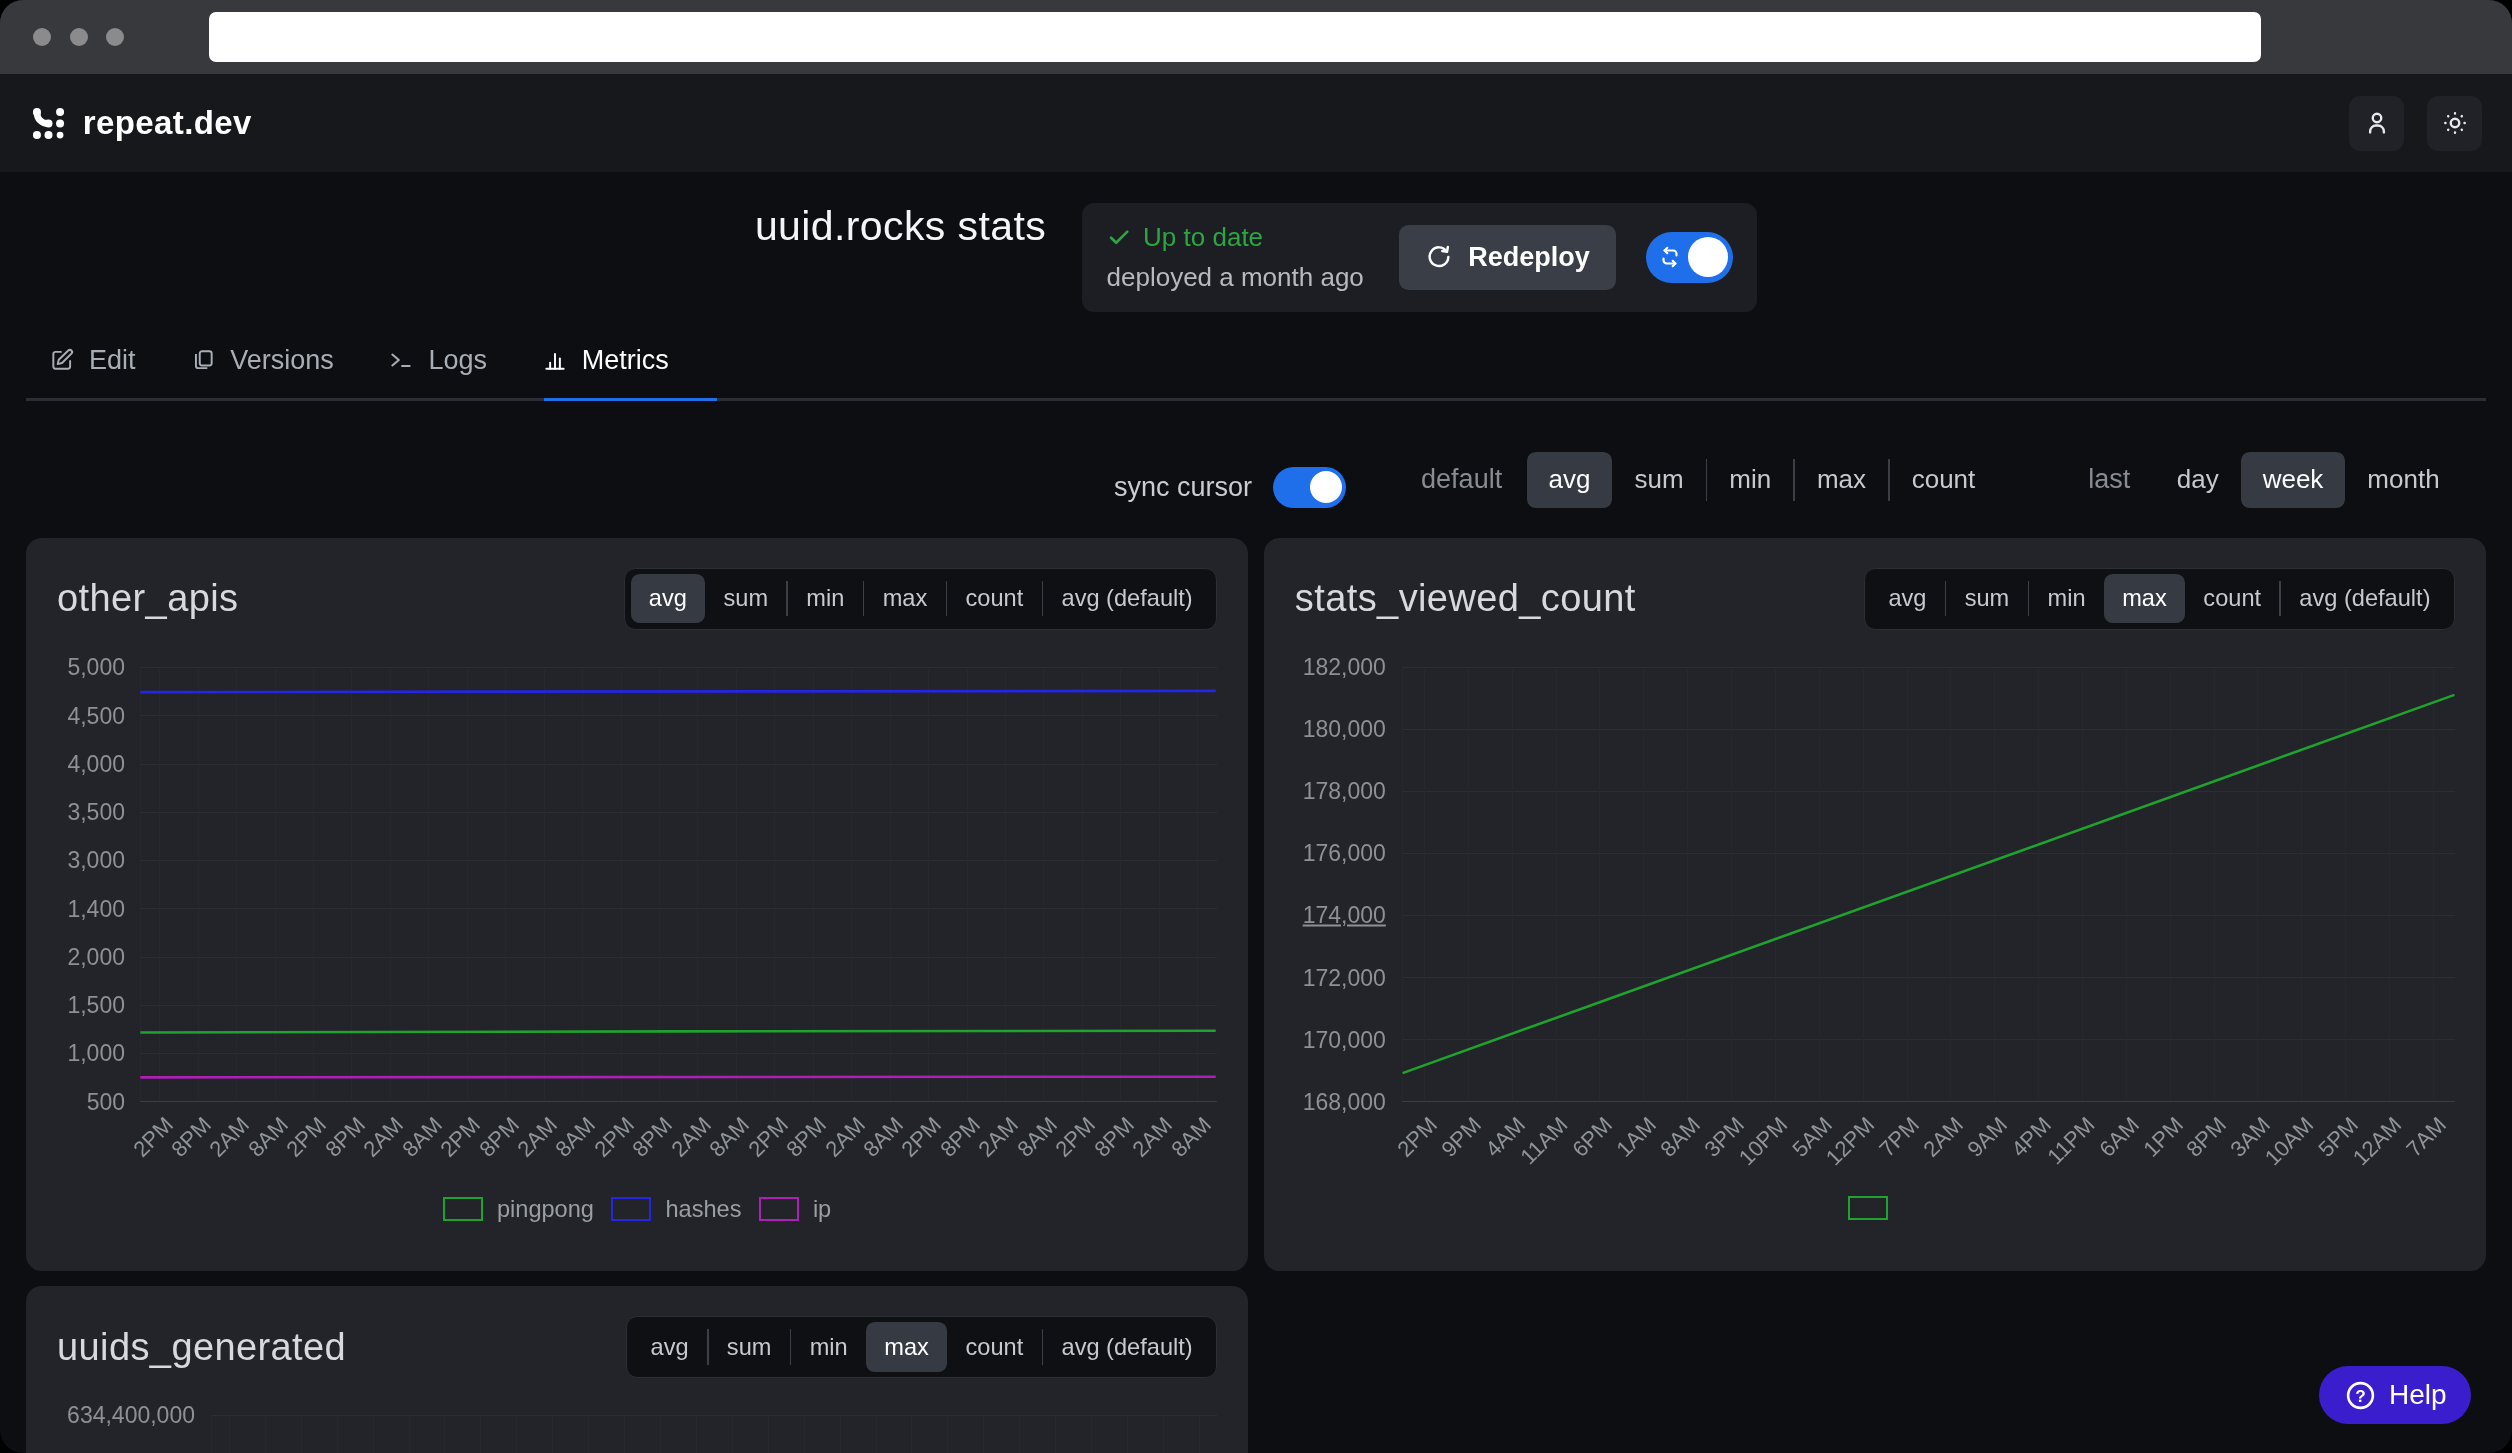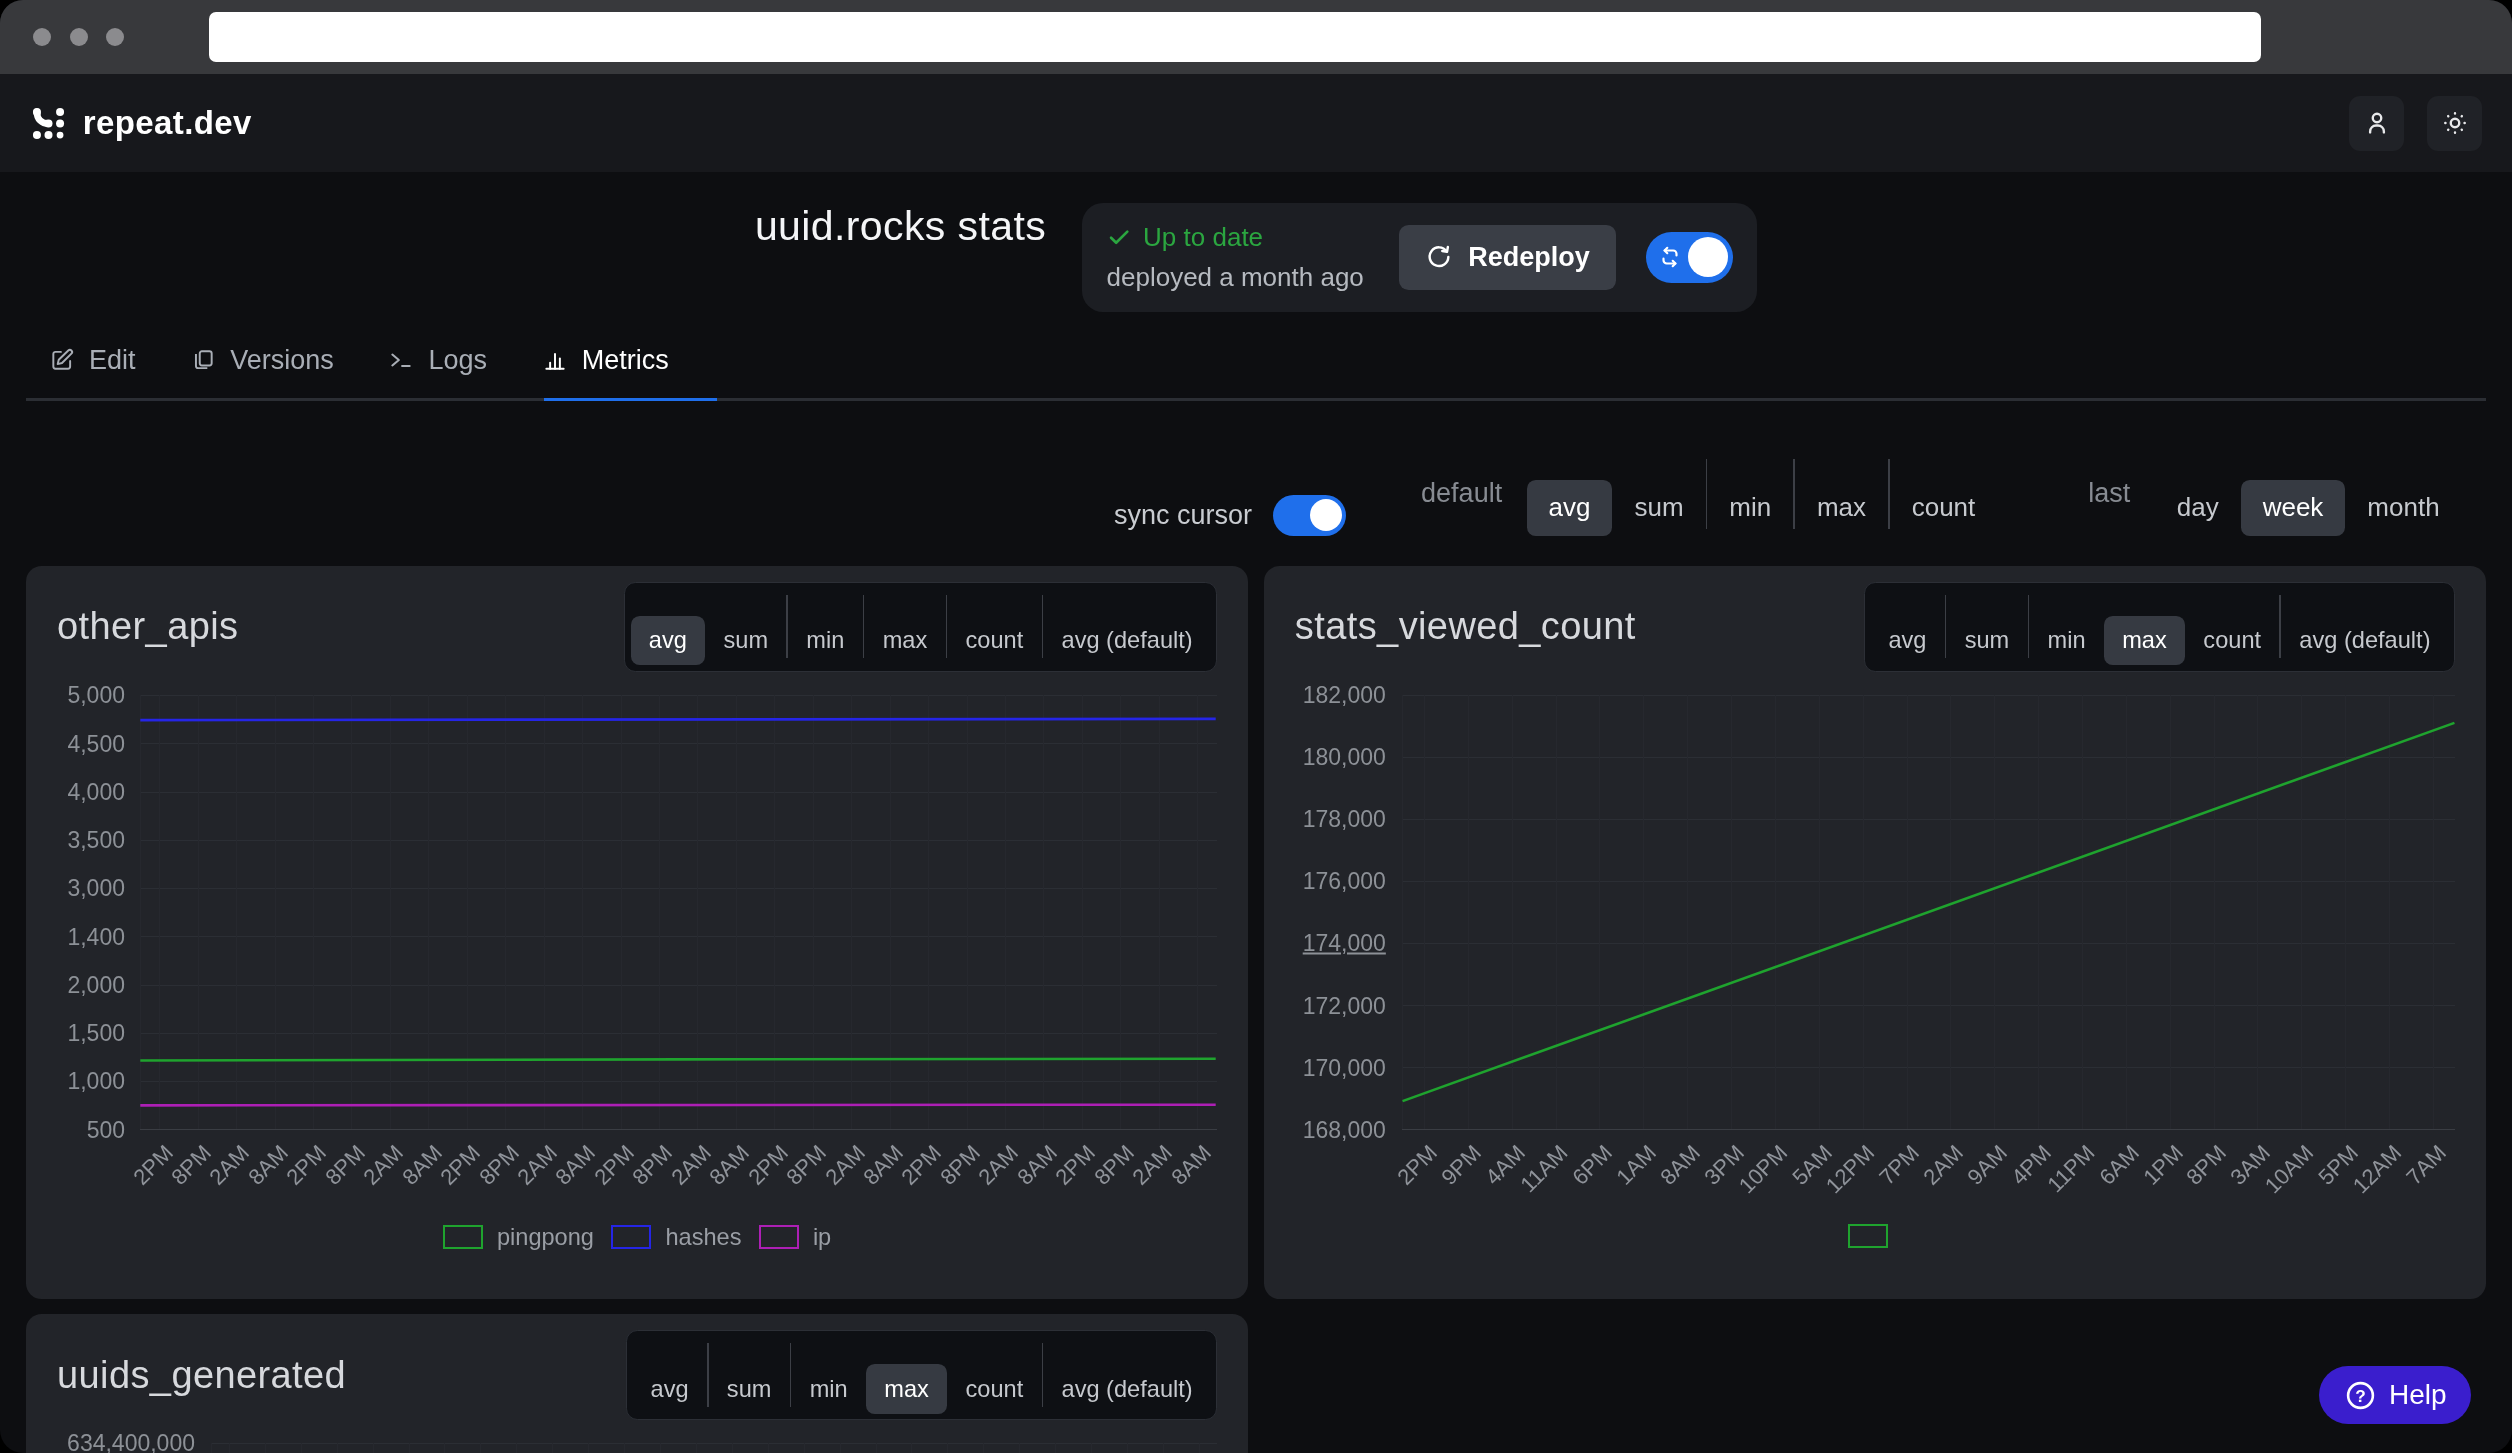--- a/index.html
+++ b/index.html
@@ -22,21 +22,21 @@
   .app-header { height:98px; background:#17181c; display:flex; align-items:center; justify-content:space-between; padding:0 30px; }
   .brand { display:flex; align-items:center; gap:15.7px; color:#fff; font-size:33px; font-weight:700; letter-spacing:0.4px; }
   .header-actions { display:flex; gap:23px; }
   .icon-btn { width:55px; height:55px; background:#202227; border-radius:11.3px; display:flex; align-items:center; justify-content:center; color:#e8e9eb; cursor:pointer; }
 
   .content { padding:0 26px; position:relative; }
 
   .title-row { display:flex; justify-content:center; align-items:flex-start; margin-top:31px;gap:36px; }
   h1.page-title { margin:0; font-size:41px; font-weight:400; color:#f4f5f7; letter-spacing:0.4px; }
 
-  .deploy-panel { background:#1c1e23; border-radius:21px; padding:19px 24.4px; display:flex; align-items:center; gap:30px; }
+  .deploy-panel { background:#1c1e23; border-radius:12px; padding:19px 24.4px; display:flex; align-items:center; gap:30px; }
   .deploy-status { display:flex; flex-direction:column; gap:8.7px; min-width:262px; }
   .status-line { display:flex; align-items:center; gap:12.2px; font-size:26px; color:#2ba640; }
   .deployed-line { font-size:26px; color:#b6bac0; }
   .redeploy-btn { background:#3a3e46; border:none; border-radius:9.6px; height:65px; padding:0 26px; display:flex; align-items:center; gap:15.7px; color:#fff; font-weight:700; font-size:27px; cursor:pointer; font-family:inherit; }
   .toggle { position:relative; border-radius:871px; background:#3a3d44; cursor:pointer; flex:none; }
   .toggle.on { background:#1f6feb; }
   .toggle .knob { position:absolute; top:50%; transform:translateY(-50%); background:#fff; border-radius:50%; }
   .deploy-toggle { width:87px; height:51px; display:flex; align-items:center; padding-left:11.3px; color:#fff; }
   .deploy-toggle .knob { width:40px; height:40px; right:5.2px; }
   .sync-toggle { width:73px; height:41px; }
@@ -50,21 +50,21 @@
   .tabs-underline .active-seg { position:absolute; top:0; height:3.5px; background:#1f6feb; }
 
   
   .controls-row { display:flex; justify-content:flex-end; align-items:flex-end; margin-top:51px; padding-right:24.4px; }
   .sync-group { display:flex; align-items:center; gap:21px; font-size:27px; color:#c9ccd1; margin-right:75px; }
   .ctl-group { display:flex; align-items:center; }
   .ctl-group + .ctl-group { margin-left:91px; }
   .group-label { color:#878b92; font-size:27px; margin-right:24.4px; }
 
   .segmented { display:flex; align-items:center; }
-  .seg-item { padding:12.2px 22px; font-size:26px; color:#c6c9ce; border-radius:8.7px; cursor:pointer; white-space:nowrap;margin-top:28px; }
+  .seg-item { padding:12.2px 22px; font-size:26px; color:#c6c9ce; border-radius:8.7px; cursor:pointer; white-space:nowrap; }
   .seg-item.selected { background:#363a42; color:#fff; }
   .seg-divider { width:1.7px; align-self:stretch; background:#3c3f46; margin:7px 0; }
   .seg-boxed { background:#0e1014; border:1.7px solid #2c2f36; border-radius:11.3px; padding:5.2px; }
   .seg-boxed .seg-item { font-size:23.6px; padding:11.3px 18.3px; }
 
   
   .charts-grid { display:grid; grid-template-columns:1fr 1fr; gap:15.7px; margin-top:30px; }
   .card { background:#222429; border-radius:15.7px; padding:28px 31px; height:733px; overflow:hidden; }
   .card-header { display:flex; justify-content:space-between; align-items:center; height:66px; }
   .chart-title { font-size:38px; font-weight:500; color:#d7d9dd; letter-spacing:0.4px; }

